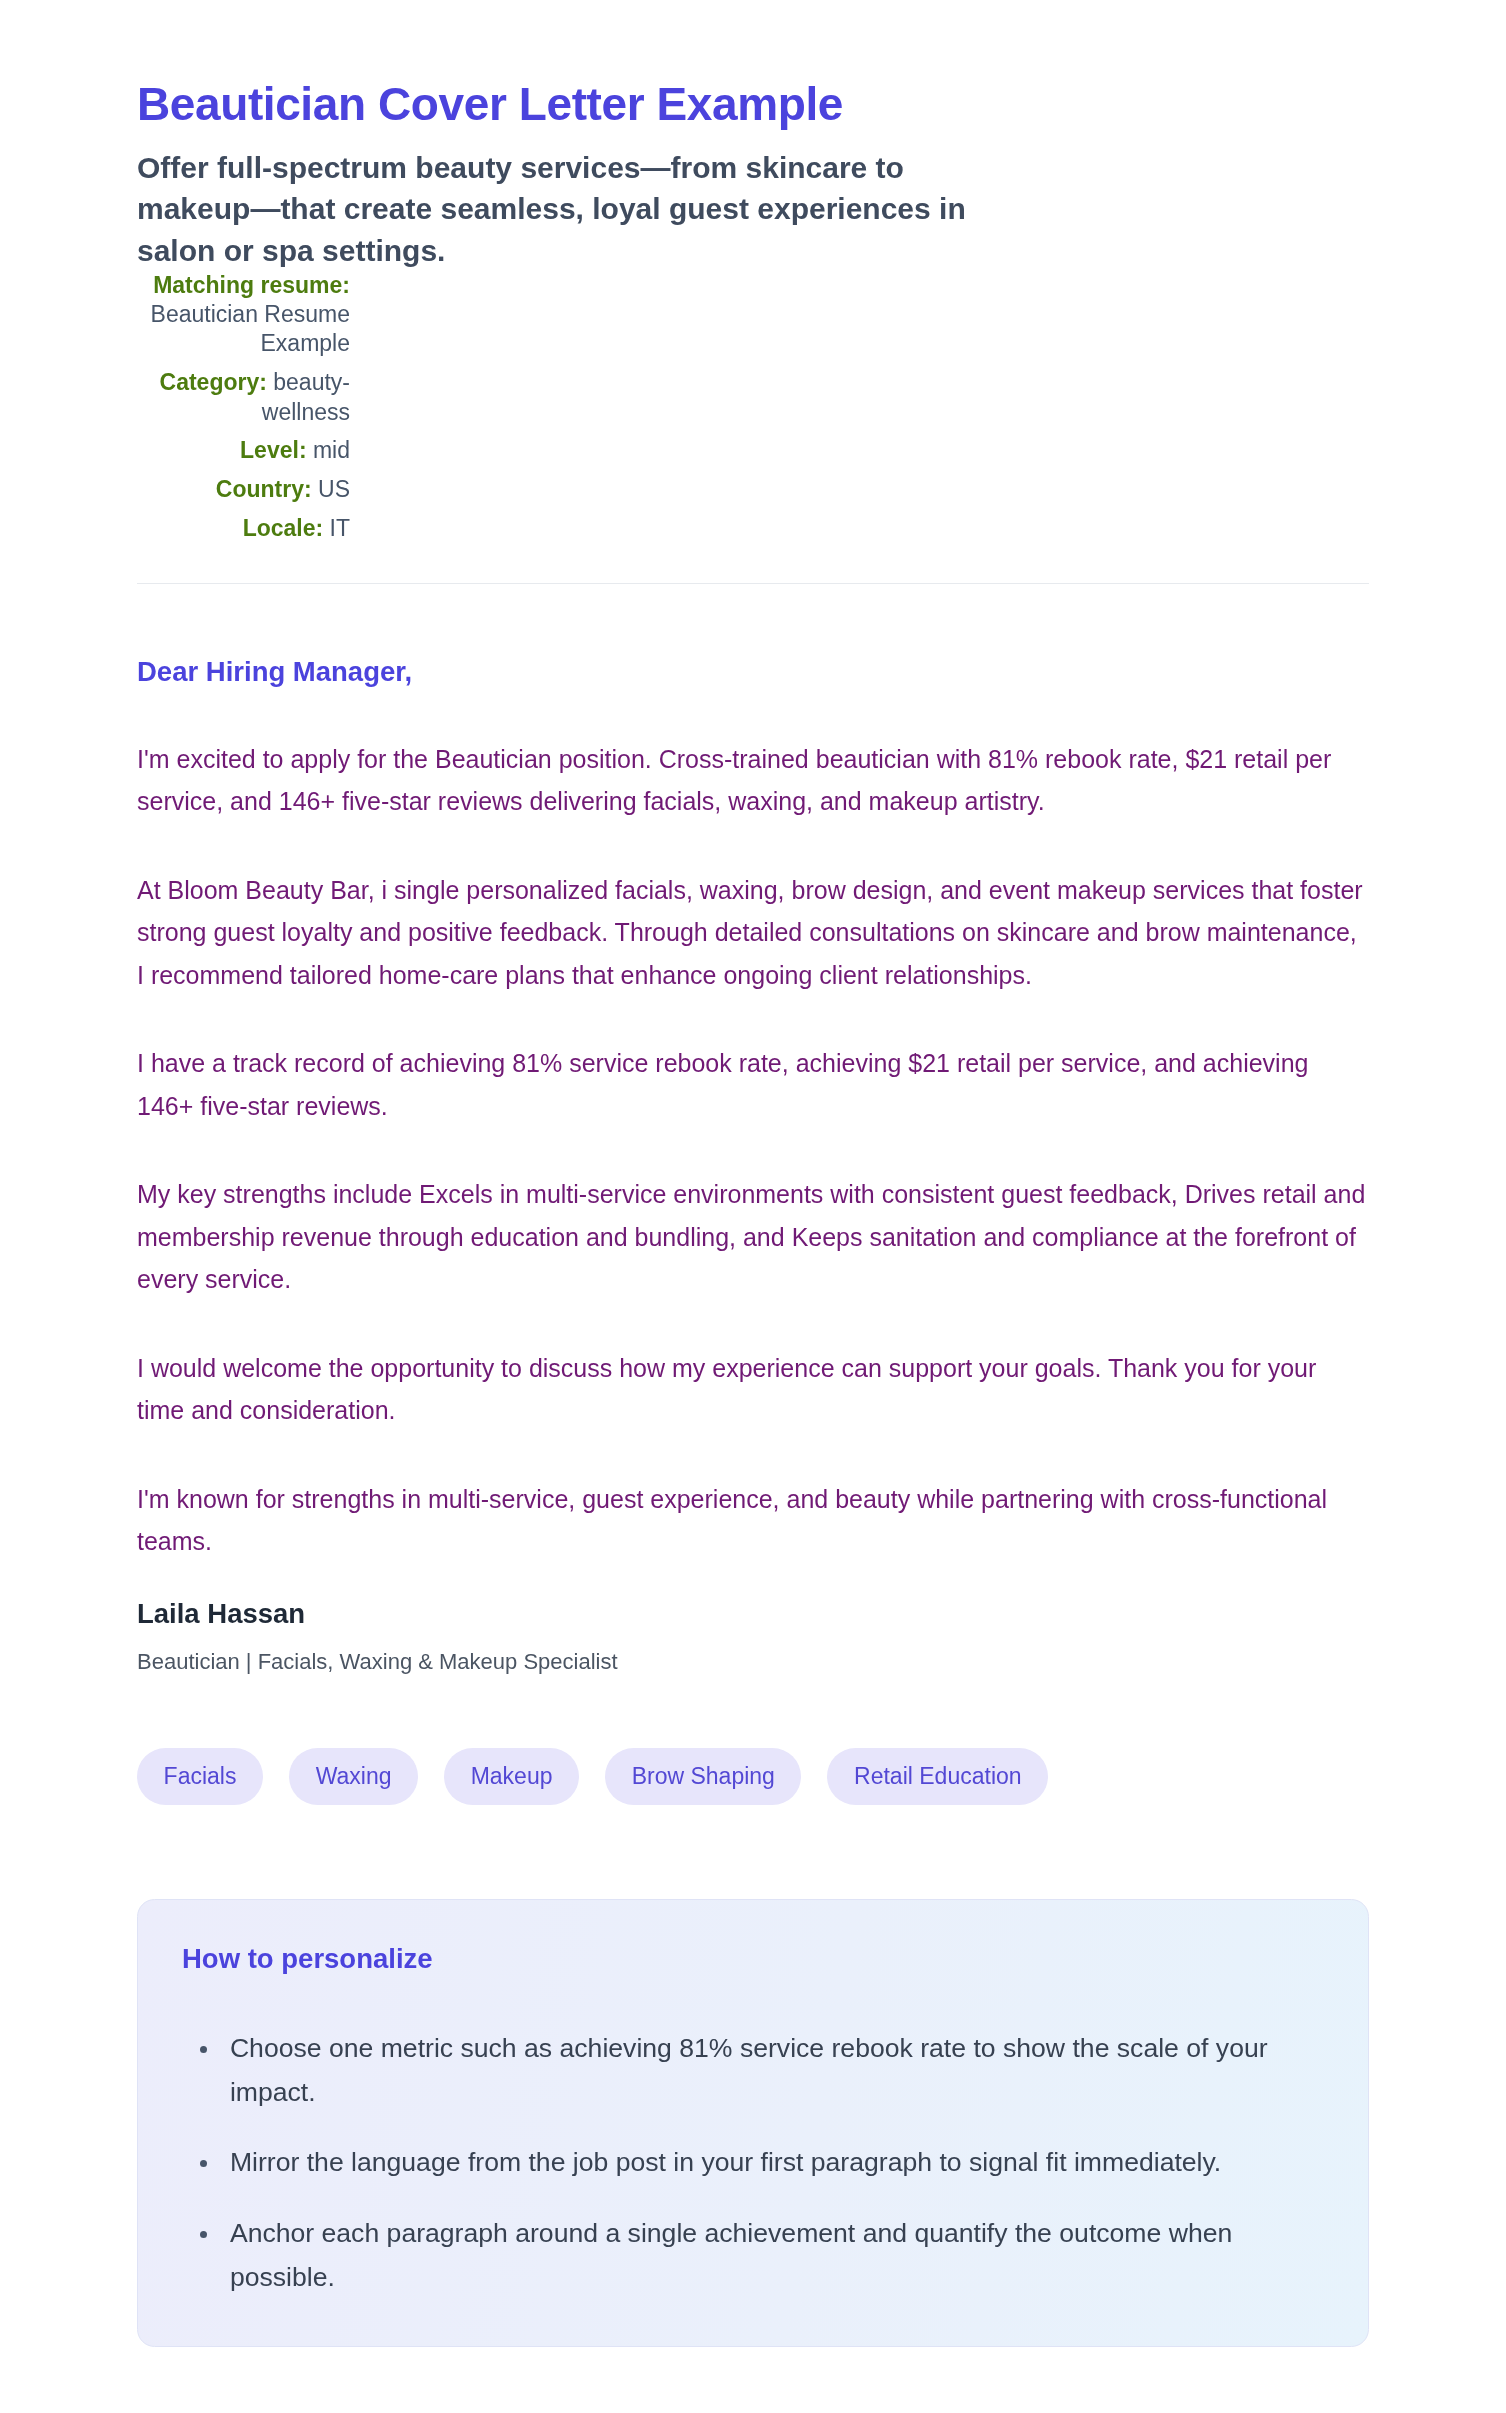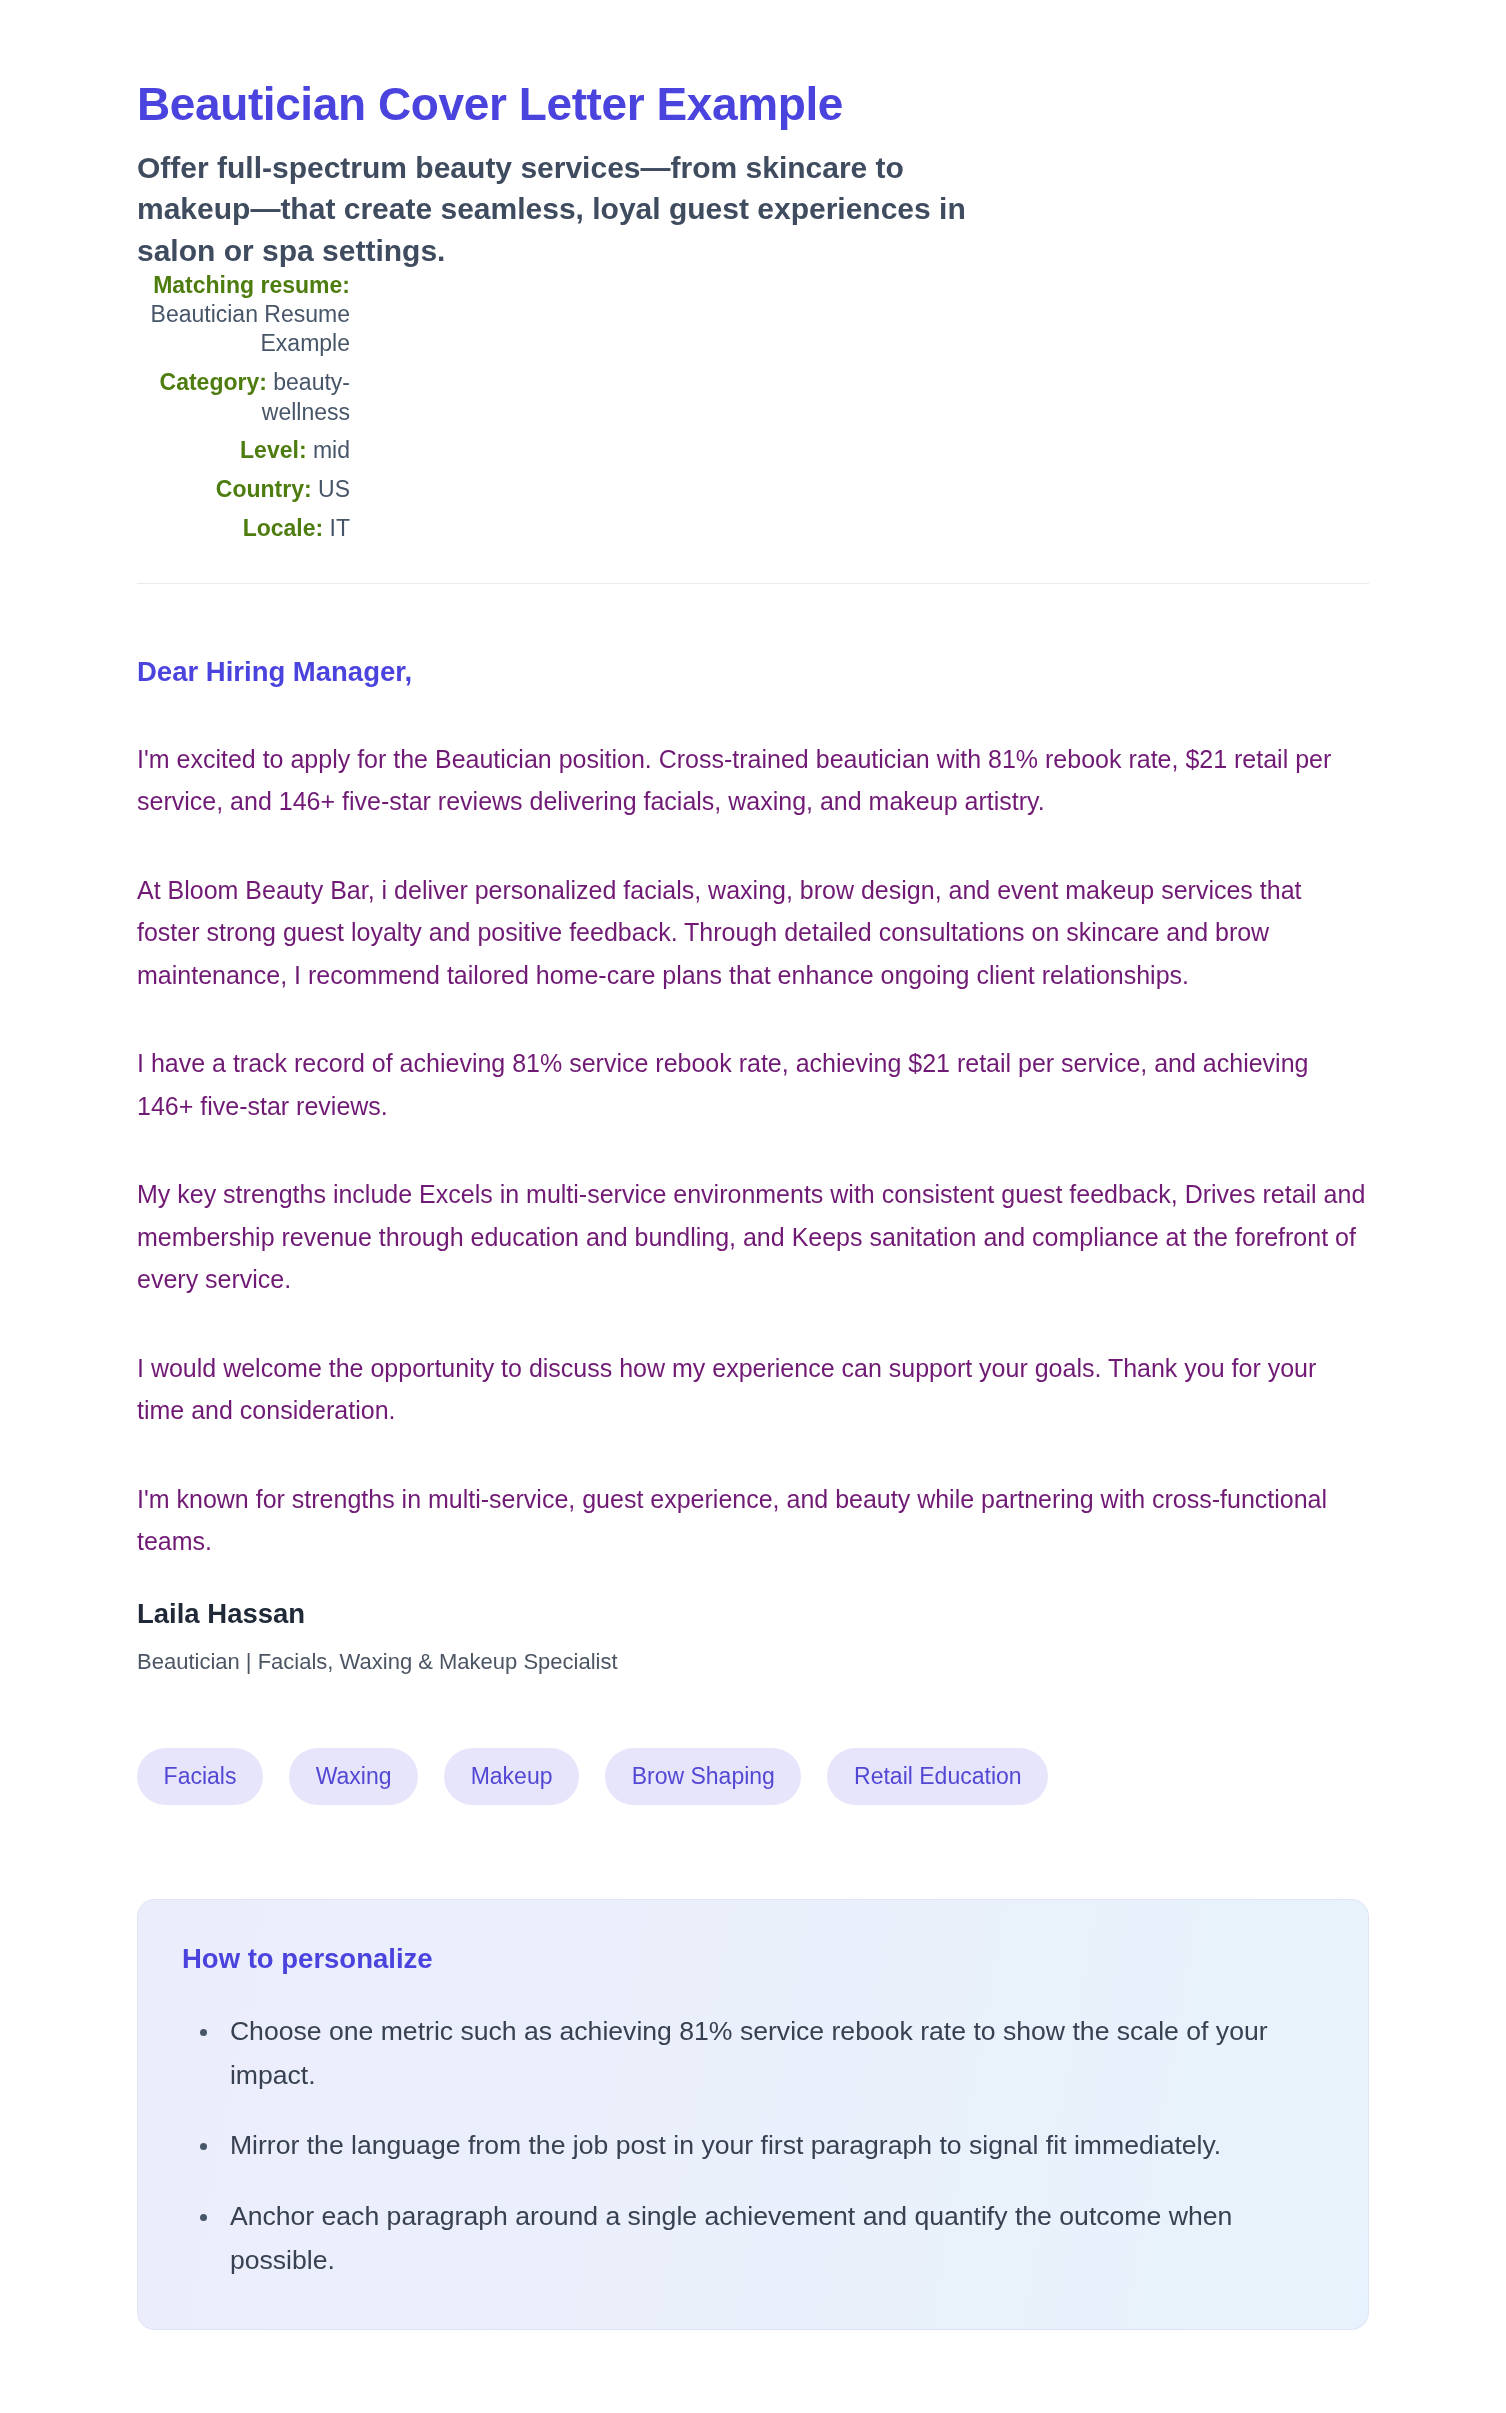--- a/index.html
+++ b/index.html
@@ -93,21 +93,21 @@
     border: 1.8px solid #dfe3f6;
     background: linear-gradient(100deg, #ecedfb 0%, #eaf0fb 55%, #e7f3fc 100%);
     padding: 43px 44px 46px 44px;
   }
   .personalize-card h3 {
     font-size: 27.5px;
     font-weight: 700;
     color: #4b43dd;
   }
   .personalize-card ul {
-    margin-top: 35px;
+    margin-top: 52px;
     padding-left: 39px;
     list-style: disc;
   }
   .personalize-card li {
     font-size: 26.6px;
     line-height: 1.65;
     color: #374151;
     margin-bottom: 26.6px;
     padding-left: 8.9px;
     max-width: 1134px;
@@ -132,21 +132,21 @@
       <div class="meta-item"><b>Country:</b> <span>US</span></div>
       <div class="meta-item"><b>Locale:</b> <span>IT</span></div>
     </aside>
   </header>
 
   <hr class="divider">
 
   <section class="letter">
     <p class="greeting">Dear Hiring Manager,</p>
     <p class="para">I'm excited to apply for the Beautician position. Cross-trained beautician with 81% rebook rate, $21 retail per service, and 146+ five-star reviews delivering facials, waxing, and makeup artistry.</p>
-    <p class="para">At Bloom Beauty Bar, i deliver personalized facials, waxing, brow design, and event makeup services that foster strong guest loyalty and positive feedback. Through detailed consultations on skincare and brow maintenance, I recommend tailored home-care plans that enhance ongoing client relationships.</p>
+    <p class="para">At Bloom Beauty Bar, i single personalized facials, waxing, brow design, and event makeup services that foster strong guest loyalty and positive feedback. Through detailed consultations on skincare and brow maintenance, I recommend tailored home-care plans that enhance ongoing client relationships.</p>
     <p class="para">I have a track record of achieving 81% service rebook rate, achieving $21 retail per service, and achieving 146+ five-star reviews.</p>
     <p class="para">My key strengths include Excels in multi-service environments with consistent guest feedback, Drives retail and membership revenue through education and bundling, and Keeps sanitation and compliance at the forefront of every service.</p>
     <p class="para">I would welcome the opportunity to discuss how my experience can support your goals. Thank you for your time and consideration.</p>
     <p class="para">I'm known for strengths in multi-service, guest experience, and beauty while partnering with cross-functional teams.</p>
     <p class="sig-name">Laila Hassan</p>
     <p class="sig-role">Beautician | Facials, Waxing &amp; Makeup Specialist</p>
   </section>
 
   <div class="tags">
     <span class="tag">Facials</span>

